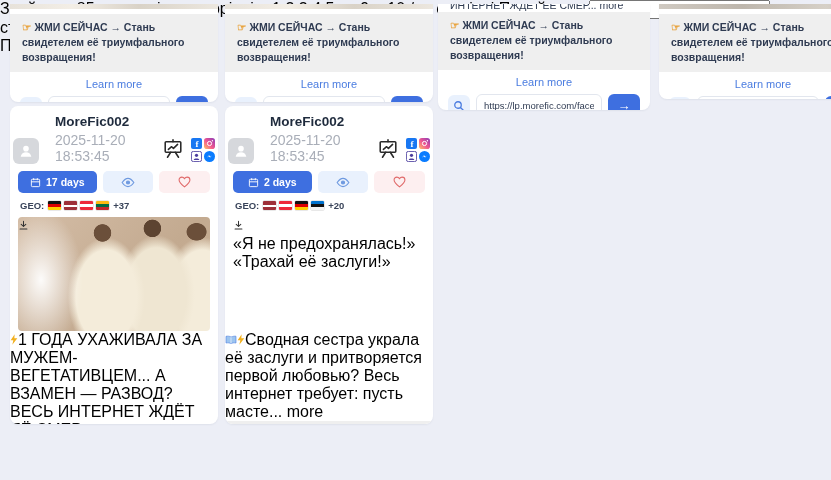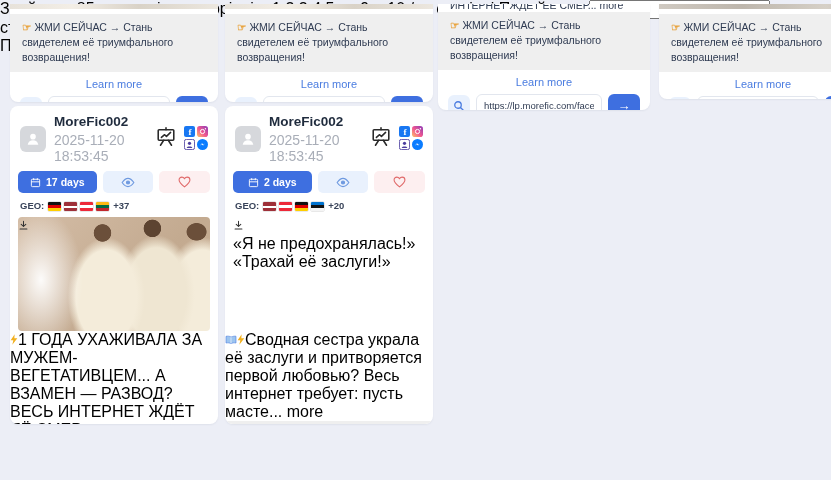--- a/index.html
+++ b/index.html
@@ -8,47 +8,47 @@
 
   .card{position:absolute;background:#fff;border-radius:8px;box-shadow:0 1px 2px rgba(20,30,60,.06);overflow:hidden}
   .top-card{top:4px;border-top-left-radius:0;border-top-right-radius:0}
 
   .img-sliver{height:5px;margin-bottom:5px;background:linear-gradient(90deg,#e7e2da,#f3eee6 30%,#d9d2c7 62%,#ece7df)}
   .img-sliver.dark{background:linear-gradient(90deg,#cfc9c1,#bdb6ac 40%,#d6d0c7 80%,#c8c1b7)}
 
   .clipped-line{height:8px;overflow:hidden;padding:0 12px;font-size:10.5px;color:#2f3b52;white-space:nowrap}
   .clipped-line .inner{display:block;transform:translateY(-6px);line-height:14px}
 
-  .cta{background:#efefef;padding:6px 12px;font-size:10.5px;font-weight:normal;color:#2f3b52;line-height:1.45}
+  .cta{background:#efefef;padding:6px 12px;font-size:10.5px;font-weight:bold;color:#2f3b52;line-height:1.45}
   .hand-icon::before{content:"\261E";color:#e8a33d;margin-right:3px;font-weight:bold}
   .learn{text-align:center;color:#4a7ce0;font-size:11px;padding:6px 0 5px;cursor:pointer}
 
   .url-row{display:flex;align-items:center;gap:6px;padding:1px 10px 8px}
   .chip{width:22px;height:22px;border-radius:6px;background:#e9f1fd;display:flex;align-items:center;justify-content:center;flex:none;cursor:pointer}
   .url-input{flex:1;min-width:0;height:23px;border:1px solid #e2e6ee;border-radius:6px;padding:0 7px;font-size:9.5px;color:#2f3b52;font-family:"Liberation Sans",sans-serif;background:#fff}
   .btn{height:24px;border:none;border-radius:6px;background:#3e6fe0;color:#fff;display:flex;align-items:center;justify-content:center;flex:none;cursor:pointer}
   .arrow-btn{width:32px;font-size:13px}
   .arrow-glyph::before{content:"\2192"}
 
-  .header{display:flex;align-items:center;padding:8px 10px 4px;gap:8px}
+  .header{display:flex;align-items:flex-end;padding:8px 3px 4px;gap:16px}
   .avatar{width:26px;height:26px;border-radius:6px;background:#d6d8dc;flex:none;display:flex;align-items:center;justify-content:center}
   .who{flex:1;min-width:0}
   .name{font-size:13.5px;font-weight:bold;color:#1f2b3d;line-height:1.2}
   .date{font-size:14px;color:#a9aeb8;margin-top:2px}
   .hdr-icons{display:flex;gap:7px;align-items:flex-start}
   .platforms{display:grid;grid-template-columns:11px 11px;grid-gap:2px}
   .platforms svg{display:block}
 
   .btn-row{display:flex;gap:6px;padding:3px 8px 0}
   .pill{height:22px;border:none;border-radius:5px;display:flex;align-items:center;justify-content:center;gap:5px;cursor:pointer}
   .days-btn{flex:1.55;background:#3e6fe0;color:#fff;font-size:10.5px;font-weight:bold}
   .eye-btn{flex:1;background:#e9f1fd}
   .heart-btn{flex:1;background:#fdeff0}
 
-  .geo-row{display:flex;align-items:flex-end;gap:4px;padding:7px 10px 4px;font-size:9.5px;font-weight:bold;color:#39445a}
+  .geo-row{display:flex;align-items:center;gap:4px;padding:7px 10px 4px;font-size:9.5px;font-weight:bold;color:#39445a}
   .flag{width:13px;height:9px;border-radius:1px;display:inline-block;box-shadow:0 0 0 .5px rgba(0,0,0,.18)}
   .flag-germany{background:linear-gradient(#111 33%,#d00 33% 66%,#ffce00 66%)}
   .flag-latvia{background:linear-gradient(#9e3039 40%,#fff 40% 62%,#9e3039 62%)}
   .flag-austria{background:linear-gradient(#ed2939 33%,#fff 33% 66%,#ed2939 66%)}
   .flag-lithuania{background:linear-gradient(#fdb913 33%,#006a44 33% 66%,#c1272d 66%)}
   .flag-estonia{background:linear-gradient(#0072ce 33%,#111 33% 66%,#f4f4f4 66%)}
 
   .creative{position:relative;margin:2px 8px 0;height:114px;border-radius:4px;overflow:hidden}
   .creative-1{background:
     radial-gradient(60px 100px at 12% 55%, rgba(255,255,255,.95), rgba(255,255,255,0) 70%),

